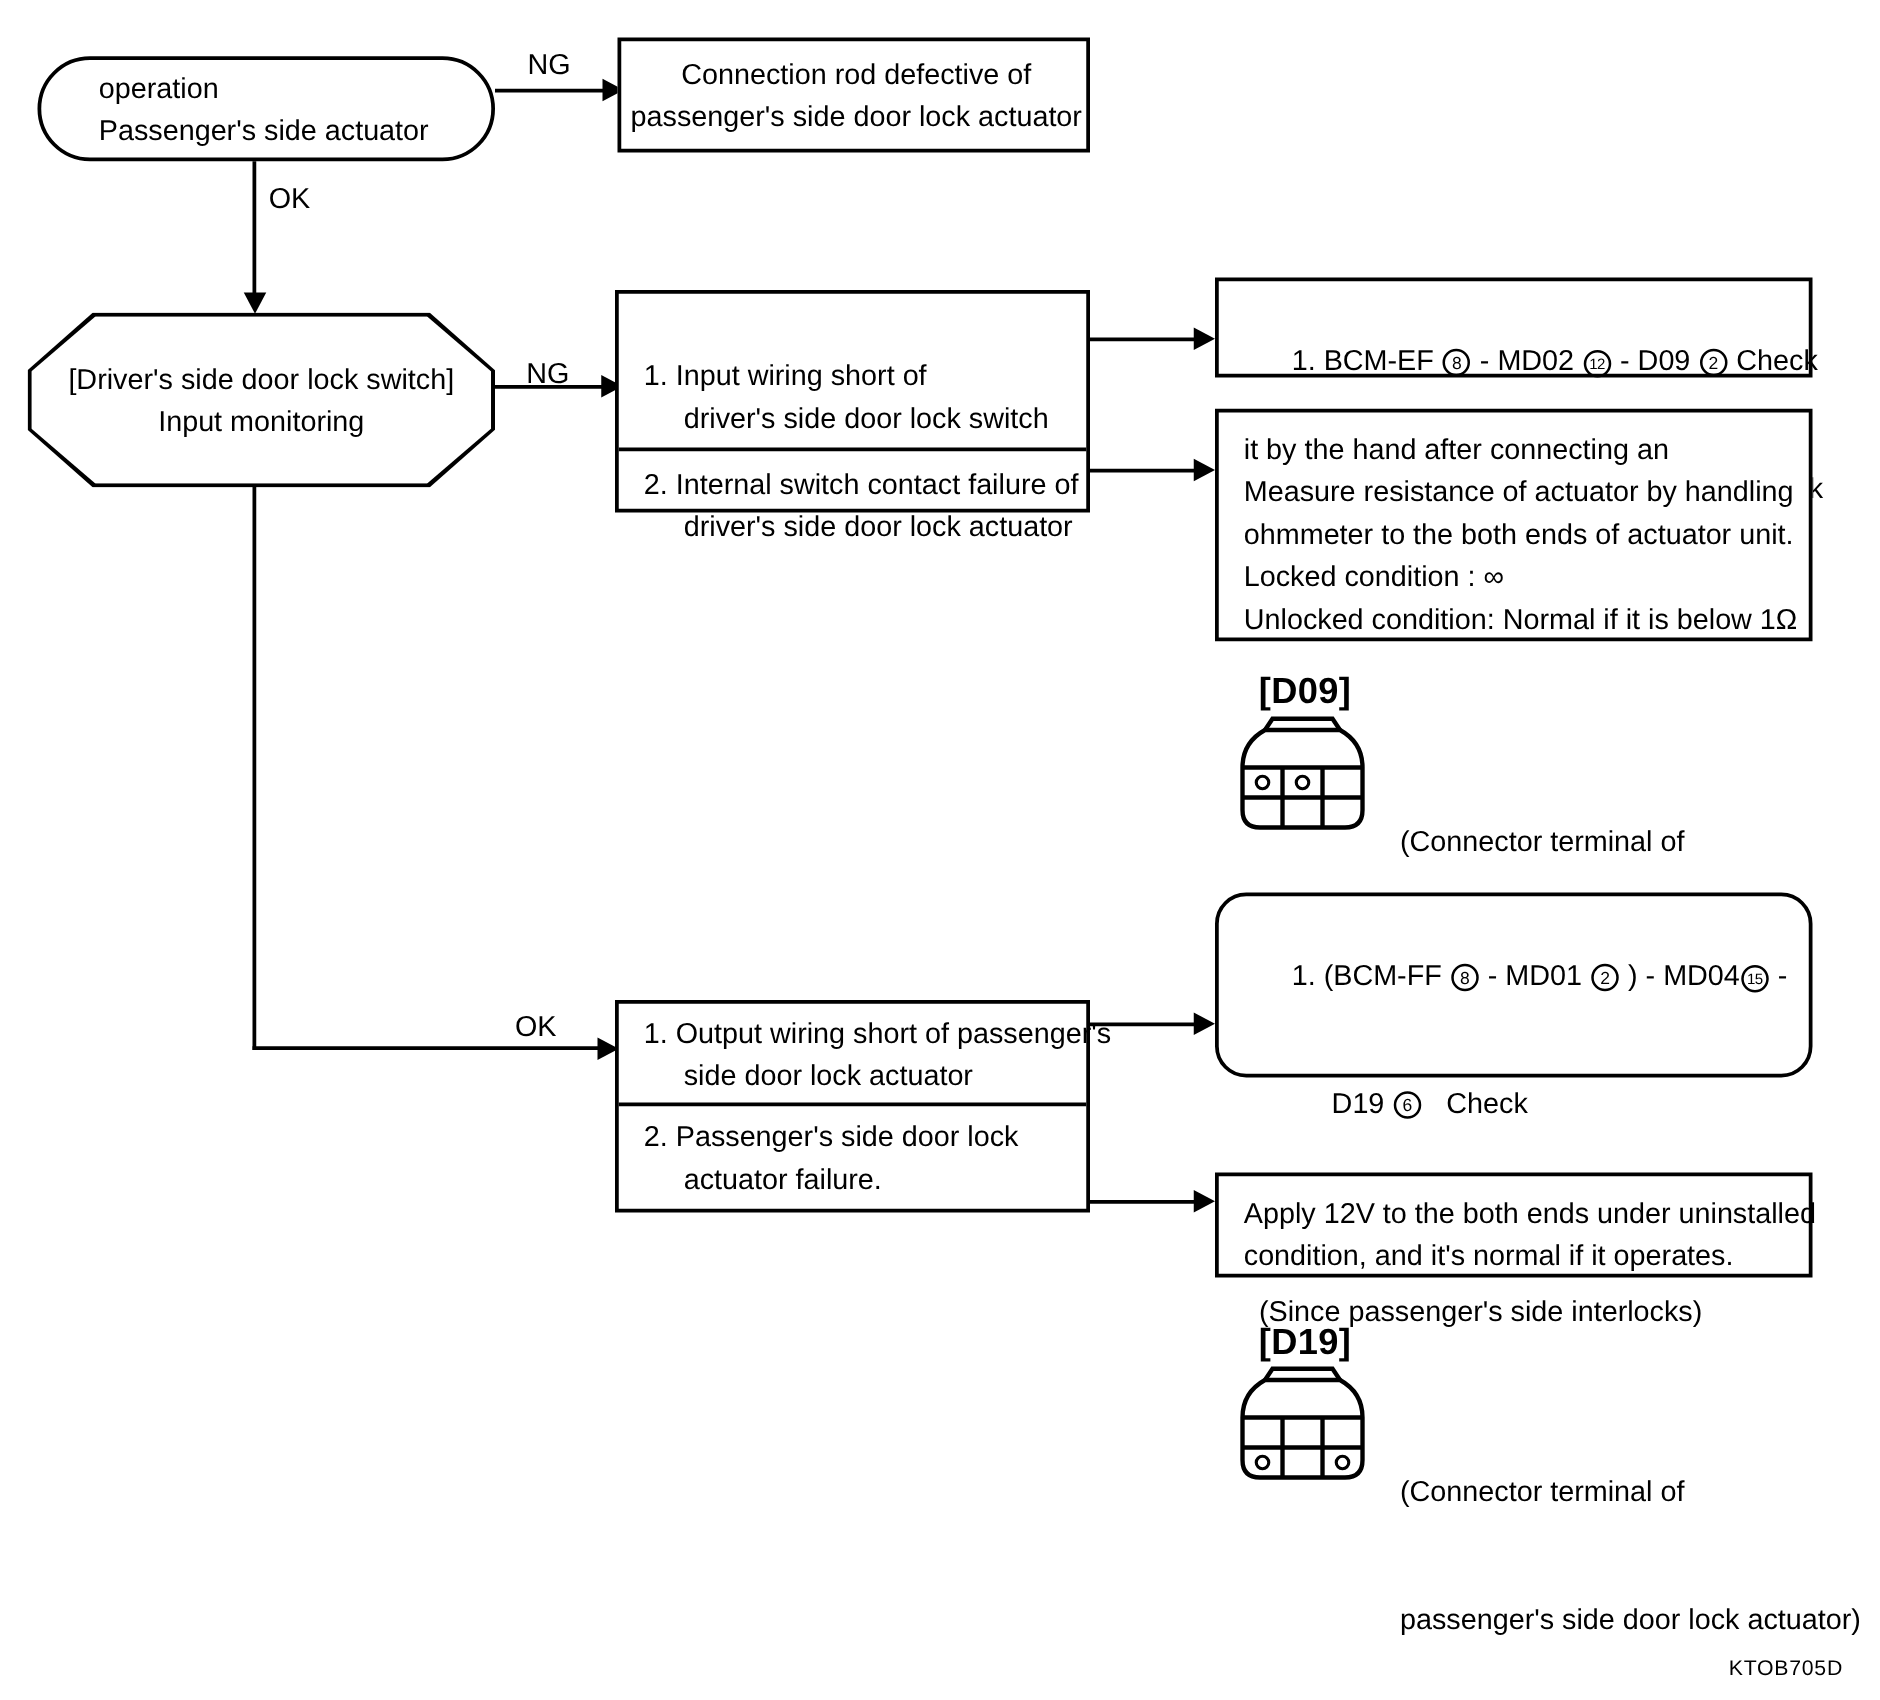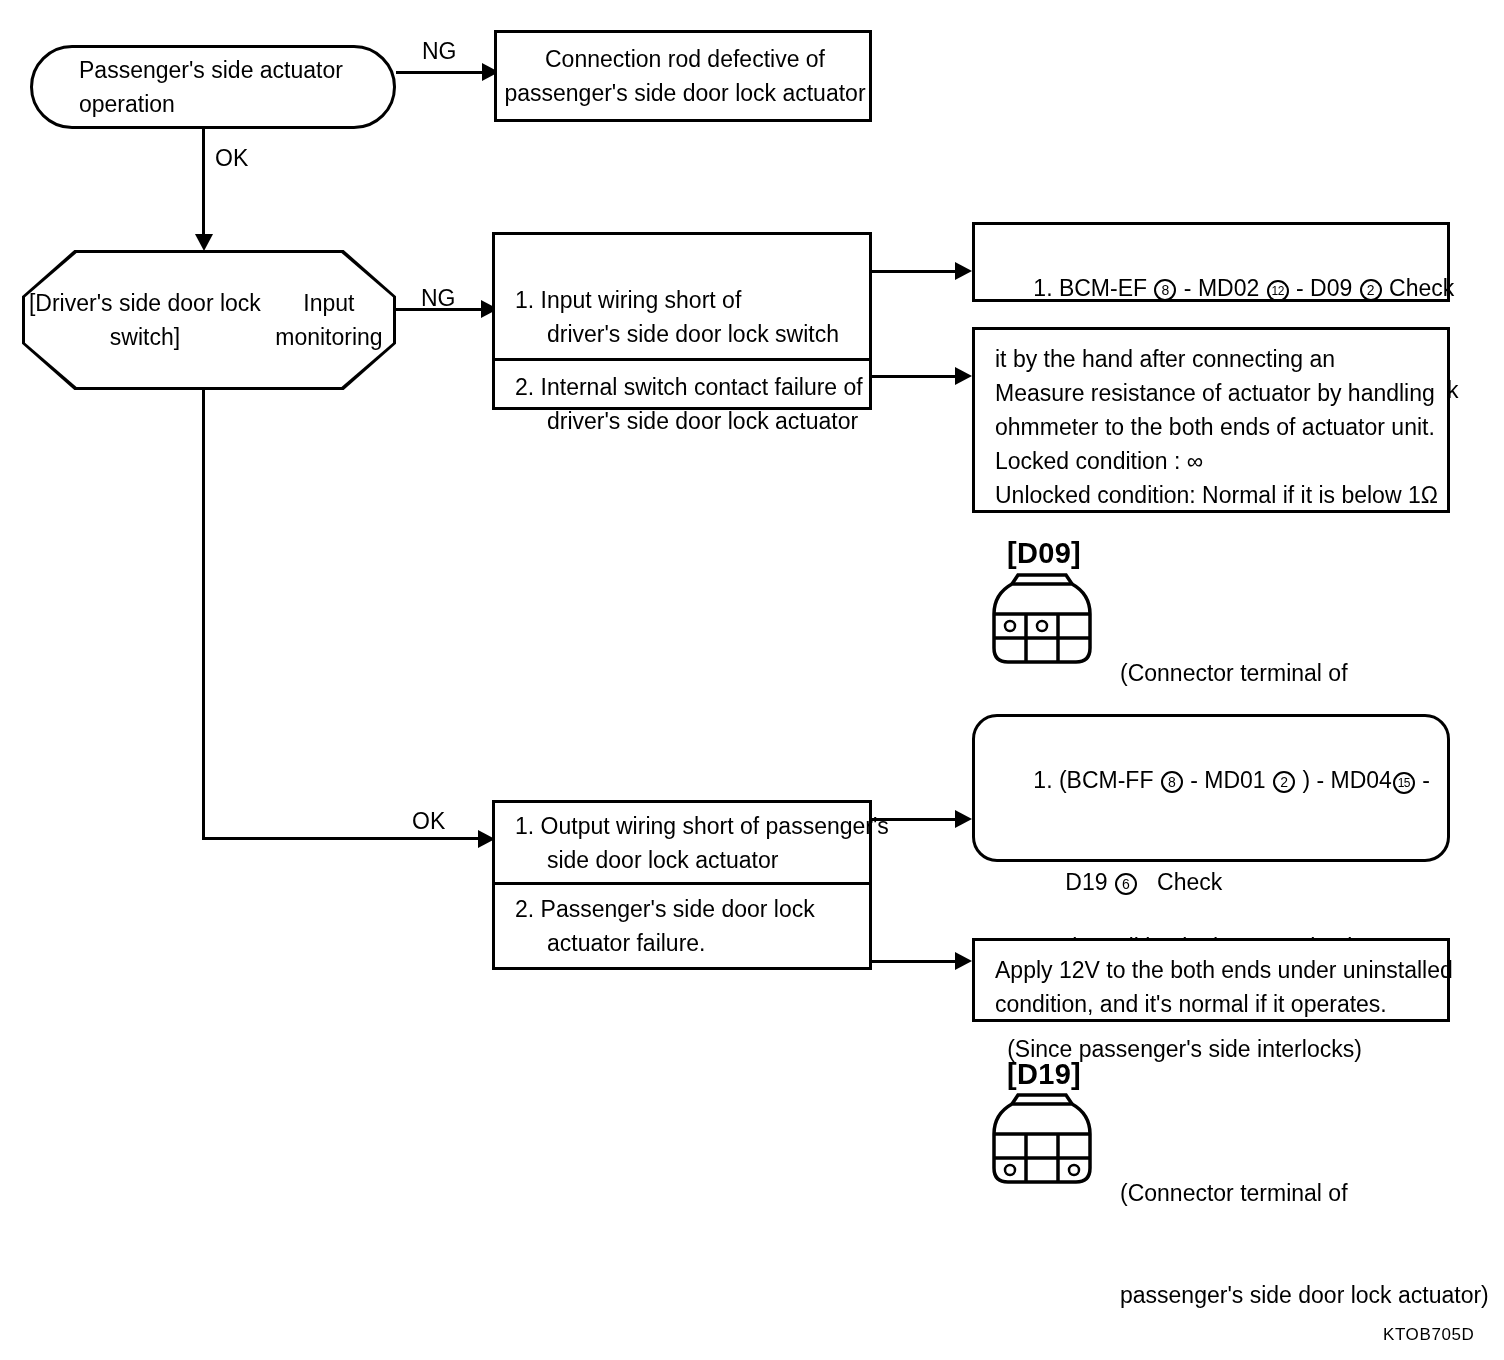--- a/index.html
+++ b/index.html
@@ -44,21 +44,21 @@
     align-items: center;
     justify-content: center;
   }
   .octagon .inner {
     background: #fff;
     width: calc(100% - 6px);
     height: calc(100% - 6px);
     -webkit-clip-path: polygon(14% 0%, 86% 0%, 100% 33%, 100% 67%, 86% 100%, 14% 100%, 0% 67%, 0% 33%);
     clip-path: polygon(14% 0%, 86% 0%, 100% 33%, 100% 67%, 86% 100%, 14% 100%, 0% 67%, 0% 33%);
     display: flex;
-    flex-direction: row;
+    flex-direction: column;
     align-items: center;
     justify-content: center;
     font-size: 23px;
     line-height: 34px;
     text-align: center;
   }
 
   .rect {
     box-sizing: border-box;
     border: 3px solid #000;
@@ -137,22 +137,22 @@
   }
   .cnum.wide { font-size: 12px; letter-spacing: -0.5px; }
 </style>
 </head>
 <body>
 
 <div id="page">
 
   <div class="abs stadium" style="left:30px; top:45px; width:366px; height:84px;">
     <div class="txt">
+      <div>operation</div>
       <div>Passenger's side actuator</div>
-      <div>operation</div>
     </div>
   </div>
 
   <div class="abs hline" style="left:396px; top:71px; width:90px;"></div>
   <div class="abs arrow-r" style="left:482px; top:63px;"></div>
   <div class="abs edge-label" style="left:422px; top:38px;">NG</div>
 
   <div class="abs rect pad" style="left:494px; top:30px; width:378px; height:92px; display:flex; align-items:center; justify-content:center;">
     <div class="celltext" style="text-align:center;">Connection rod defective of
 passenger's side door lock actuator</div>

